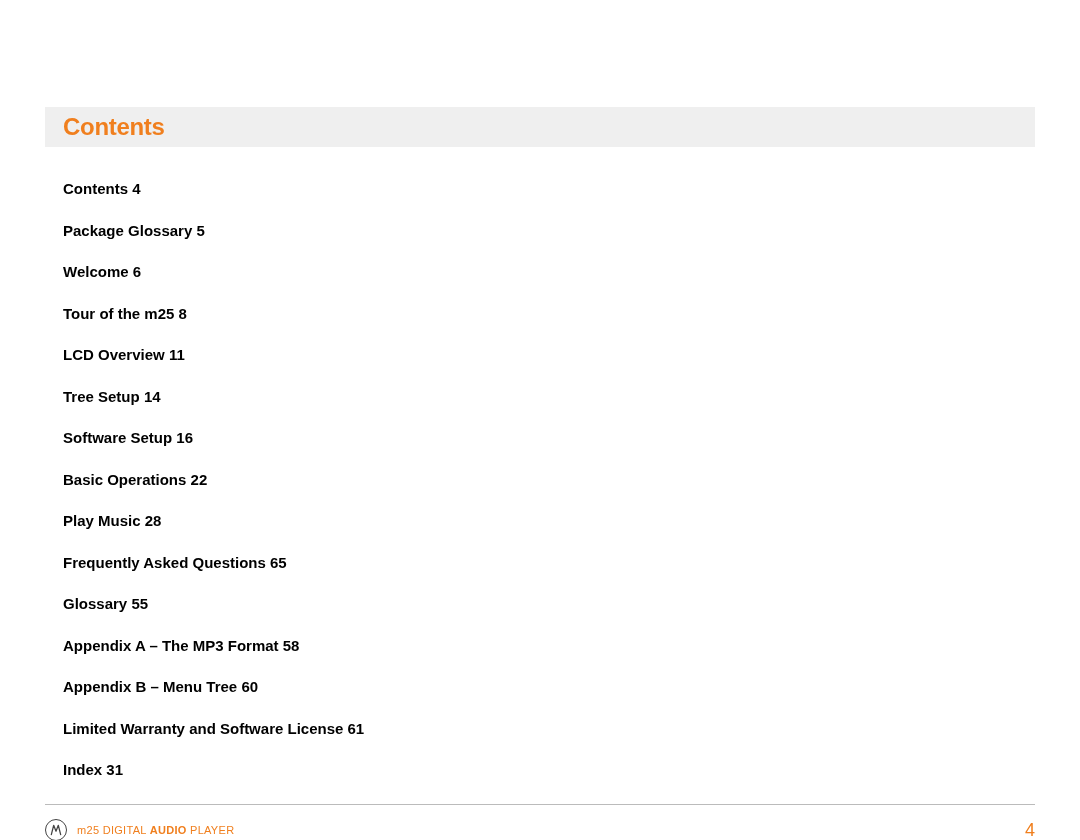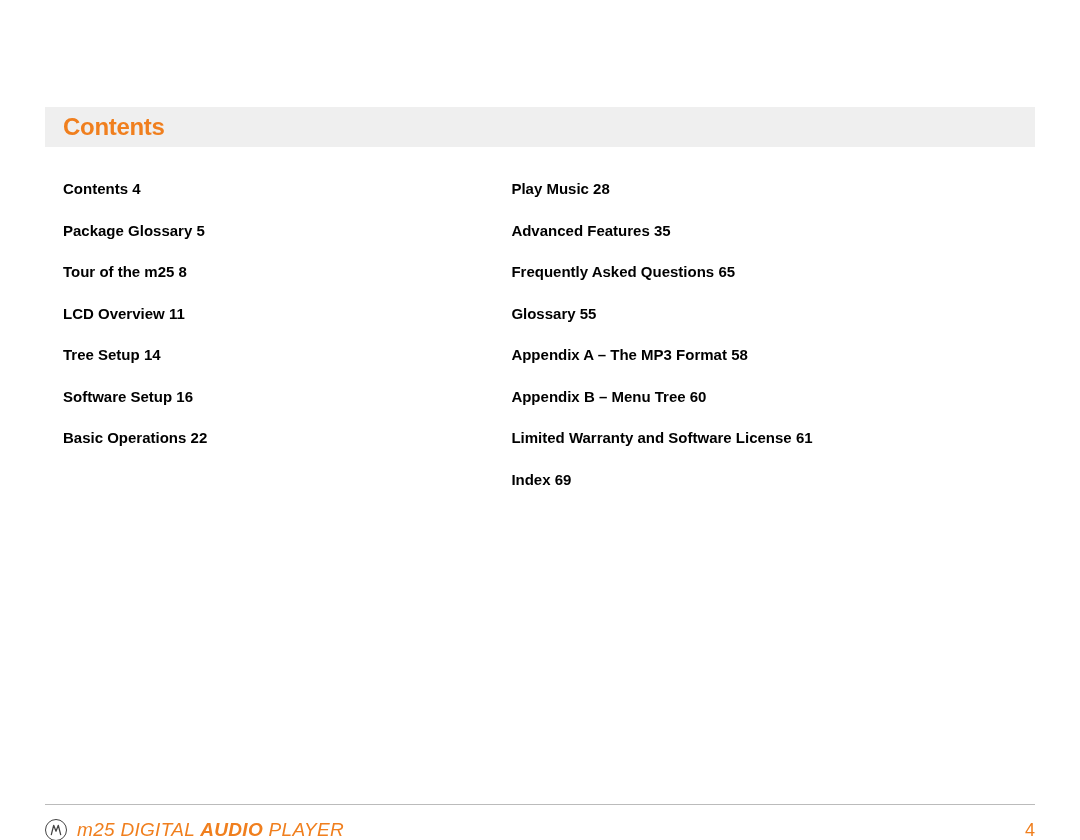--- a/index.html
+++ b/index.html
@@ -23,20 +23,21 @@
     }
     .title-bar h1 {
       color: #f07f1e;
       font-size: 24px;
       font-weight: bold;
       letter-spacing: -0.3px;
     }
     .columns {
       display: flex;
       padding: 0 18px;
+      flex-direction: column;
     }
     .col {
       flex: 1;
     }
     .col-left { flex: 0 0 47%; }
     .col-right { flex: 0 0 53%; }
     .toc-entry {
       font-size: 15px;
       font-weight: bold;
       color: #000;
@@ -68,23 +69,22 @@
       border: 1.5px solid #444;
       border-radius: 50%;
       display: inline-flex;
       align-items: center;
       justify-content: center;
       position: relative;
     }
     .logo svg { width: 14px; height: 14px; }
     .footer-text {
       color: #f07f1e;
-      font-size: 19px;
+      font-size: 11px;
       letter-spacing: 0.3px;
-      font-style: italic;
     }
     .footer-text .light { font-weight: normal; }
     .footer-text .bold { font-weight: bold; }
     .page-num {
       color: #f07f1e;
       font-size: 18px;
     }
   </style>
 </head>
 <body>
@@ -92,36 +92,36 @@
 <div class="page">
 
   <div class="title-bar">
     <h1>Contents</h1>
   </div>
 
   <div class="columns">
     <div class="col col-left">
       <div class="toc-entry"><span>Contents</span> <span class="toc-page">4</span></div>
       <div class="toc-entry"><span>Package Glossary</span> <span class="toc-page">5</span></div>
+      <div class="toc-entry"><span>Welcome</span> <span class="toc-page">6</span></div>
       <div class="toc-entry"><span>Tour of the m25</span> <span class="toc-page">8</span></div>
       <div class="toc-entry"><span>LCD Overview</span> <span class="toc-page">11</span></div>
       <div class="toc-entry"><span>Tree Setup</span> <span class="toc-page">14</span></div>
       <div class="toc-entry"><span>Software Setup</span> <span class="toc-page">16</span></div>
       <div class="toc-entry"><span>Basic Operations</span> <span class="toc-page">22</span></div>
     </div>
 
     <div class="col col-right">
       <div class="toc-entry"><span>Play Music</span> <span class="toc-page">28</span></div>
-      <div class="toc-entry"><span>Advanced Features</span> <span class="toc-page">35</span></div>
       <div class="toc-entry"><span>Frequently Asked Questions</span> <span class="toc-page">65</span></div>
       <div class="toc-entry"><span>Glossary</span> <span class="toc-page">55</span></div>
       <div class="toc-entry"><span>Appendix A – The MP3 Format</span> <span class="toc-page">58</span></div>
       <div class="toc-entry"><span>Appendix B – Menu Tree</span> <span class="toc-page">60</span></div>
       <div class="toc-entry"><span>Limited Warranty and Software License</span> <span class="toc-page">61</span></div>
-      <div class="toc-entry"><span>Index</span> <span class="toc-page">69</span></div>
+      <div class="toc-entry"><span>Index</span> <span class="toc-page">31</span></div>
     </div>
   </div>
 
   <div class="footer">
     <div class="footer-left">
       <span class="logo">
         <svg viewBox="0 0 24 24">
             <path d="M4 20 L8 4 L12 14 L16 4 L20 20" stroke="#444" stroke-width="2.2" fill="none" stroke-linecap="round" stroke-linejoin="round"></path>
           </svg>
       </span>

